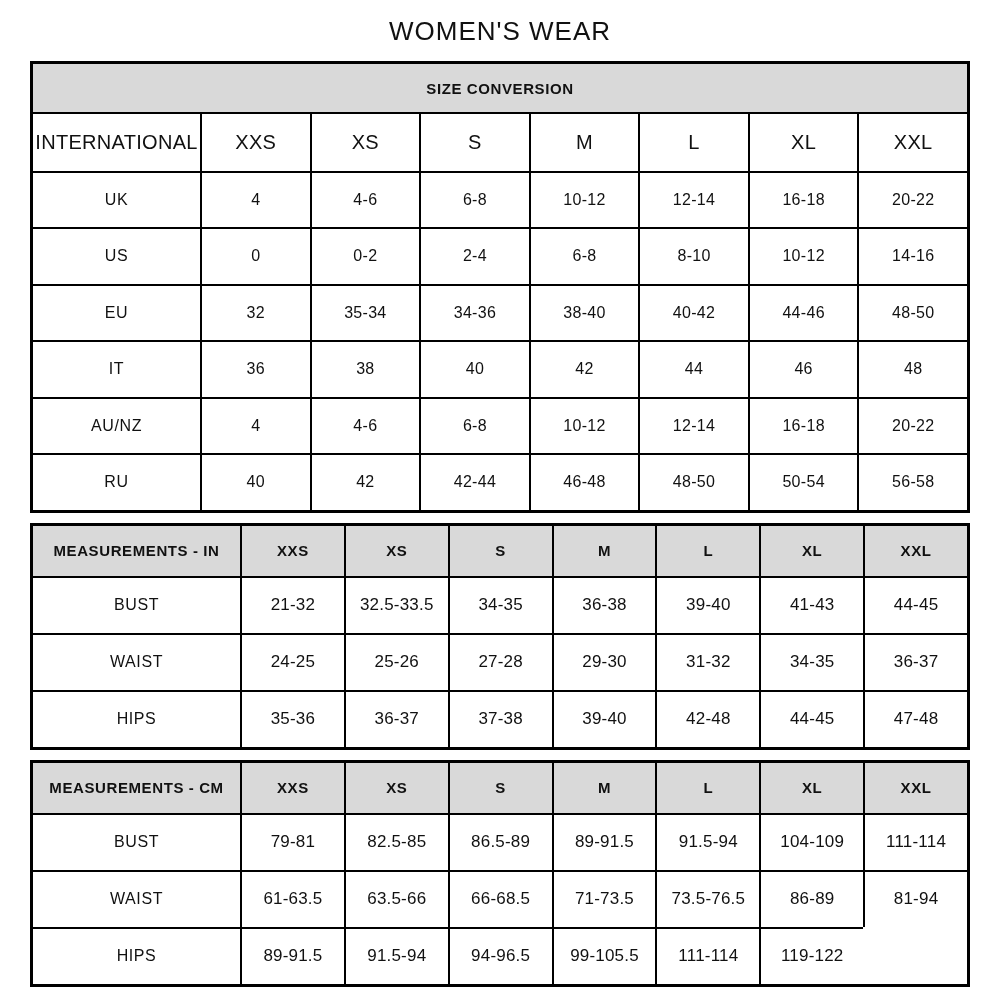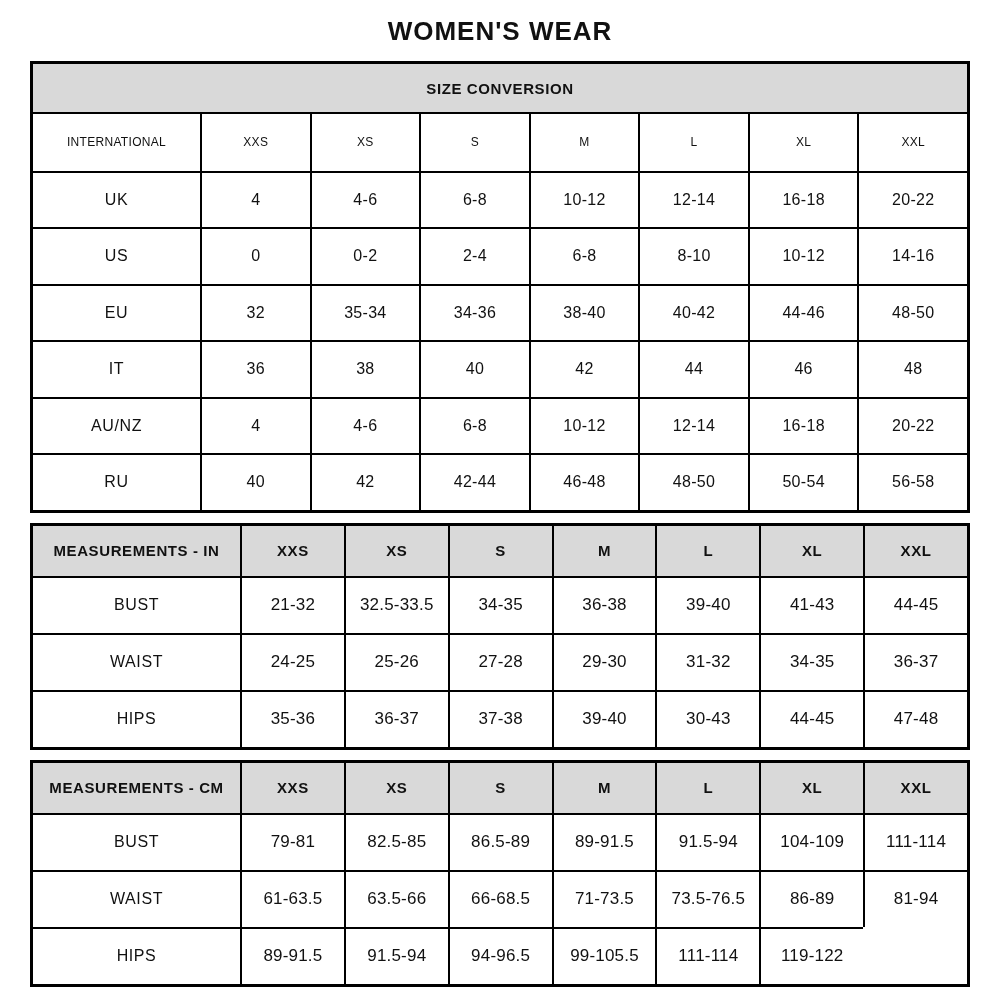--- a/index.html
+++ b/index.html
@@ -6,21 +6,21 @@
   body{
     width:1000px;height:1000px;overflow:hidden;
     font-family:"Liberation Sans", sans-serif;
     color:#111111;
     -webkit-font-smoothing:antialiased;
   }
   .page{padding:10px 30px 0 30px;}
   .page-title{
     text-align:center;
     font-size:26px;
-    font-weight:700;
+    font-weight:400;
     letter-spacing:1px;
     margin:6px 0 14px 0;
   }
   .tbl{
     border:3px solid #000;
     margin-bottom:10px;
     background:#fff;
     box-sizing:border-box;
   }
   .band{
@@ -53,21 +53,21 @@
   }
   .cell.first-col{border-left:none;}
   .cell.first-row{border-top:none;}
   .head-cell{
     background:#d9d9d9;
     font-weight:700;
     font-size:15px;
     letter-spacing:0.6px;
     text-align:right;
   }
-  .colhead{font-size:12px;}
+  .colhead{font-size:20px;}
   .rowlabel{font-size:16px;letter-spacing:0.6px;}
   .val-sm{font-size:17px;letter-spacing:0.2px;}
 </style>
 </head>
 <body>
 
 <div class="page">
 
   <h1 class="page-title">WOMEN'S WEAR</h1>
 
@@ -157,21 +157,21 @@
         <div class="cell val-sm">27-28</div>
         <div class="cell val-sm">29-30</div>
         <div class="cell val-sm">31-32</div>
         <div class="cell val-sm">34-35</div>
         <div class="cell val-sm">36-37</div>
         <div class="cell rowlabel first-col">HIPS</div>
         <div class="cell val-sm">35-36</div>
         <div class="cell val-sm">36-37</div>
         <div class="cell val-sm">37-38</div>
         <div class="cell val-sm">39-40</div>
-        <div class="cell val-sm">30-43</div>
+        <div class="cell val-sm">42-48</div>
         <div class="cell val-sm">44-45</div>
         <div class="cell val-sm">47-48</div>
       </div>
   </section>
 
   <section class="tbl">
     <div class="grid" id="grid-cm">
         <div class="cell head-cell first-row first-col">MEASUREMENTS - CM</div>
         <div class="cell head-cell first-row">XXS</div>
         <div class="cell head-cell first-row">XS</div>

